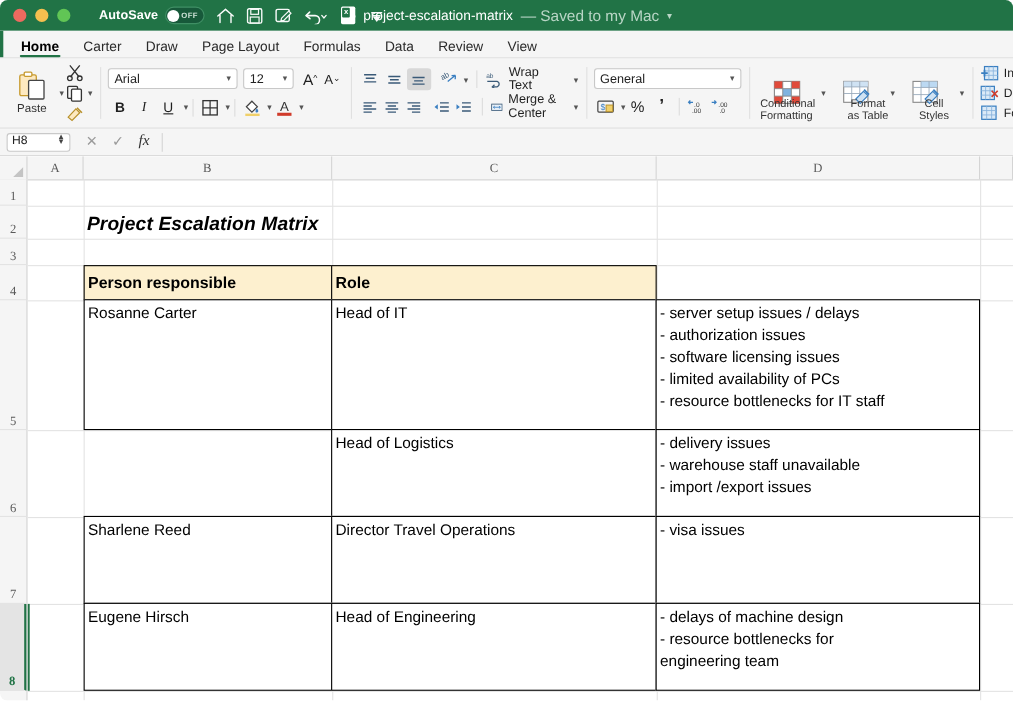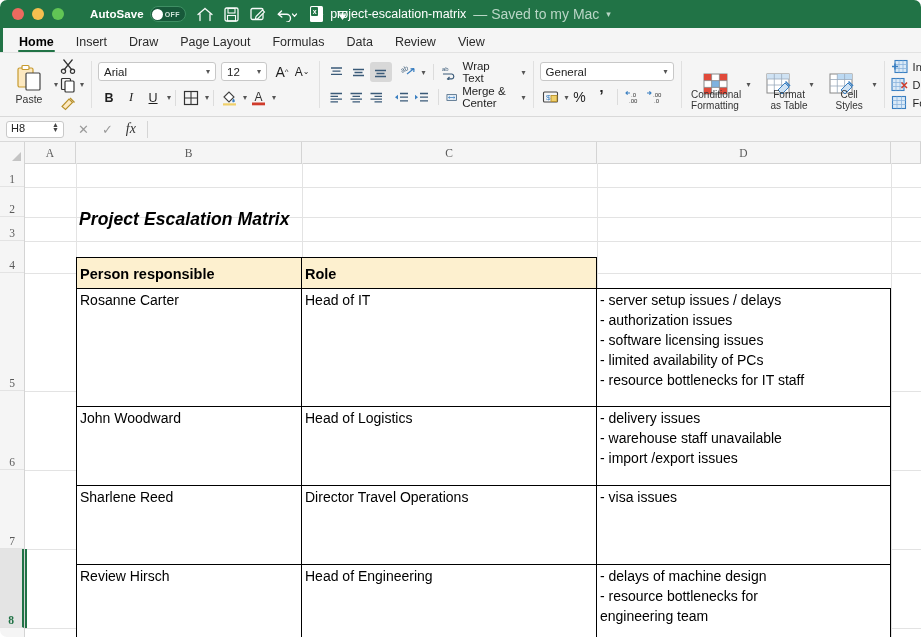--- a/index.html
+++ b/index.html
@@ -103,21 +103,21 @@
   .rowhead{position:absolute;left:0;top:21px;bottom:0;width:25px;background:#f5f5f5;
            border-right:1px solid #d4d4d4;box-sizing:border-box;}
   .rh{border-bottom:1px solid #e3e3e3;display:flex;align-items:flex-end;justify-content:center;
       font-size:11.5px;color:#5a5a5a;box-sizing:border-box;padding-bottom:1px;font-family:"Liberation Serif",serif;}
   .rh.sel{background:#e4e4e4;color:#217346;font-weight:700;border-right:2px solid #217346;}
   .cells{position:absolute;left:25px;top:21px;right:0;bottom:0;overflow:hidden;}
   .gline-v{position:absolute;top:0;bottom:0;width:1px;background:#e3e3e3;}
   .gline-h{position:absolute;left:0;right:0;height:1px;background:#e3e3e3;}
 
   .cell{position:absolute;box-sizing:border-box;font-size:14px;color:#000;
-        padding:1px 3px;line-height:20px;white-space:pre-line;overflow:hidden;margin-top:16px;}
+        padding:1px 3px;line-height:20px;white-space:pre-line;overflow:hidden;}
   .title-cell{font-size:17.5px;font-weight:700;font-style:italic;line-height:22px;letter-spacing:.1px;}
   .thead{background:#fdf0cf;font-weight:700;font-size:14.5px;border:1.6px solid #000;}
   .tcell{border:1.6px solid #000;background:#fff;}
   .sel-band{position:absolute;width:2px;background:#217346;}
 </style>
 </head>
 <body>
 
 <div class="app">
 
@@ -177,21 +177,21 @@
         <span class="xlicon"></span>
         <span class="fname">project-escalation-matrix</span>
         <span class="fstate">— Saved to my Mac</span>
         <span class="chev-s">▾</span>
       </div>
     </div>
   </div>
 
   <div class="tabs">
     <div class="tab active">Home</div>
-    <div class="tab">Insert</div>
+    <div class="tab">Carter</div>
     <div class="tab">Draw</div>
     <div class="tab">Page Layout</div>
     <div class="tab">Formulas</div>
     <div class="tab">Data</div>
     <div class="tab">Review</div>
     <div class="tab">View</div>
   </div>
 
   <div class="ribbon">
 
@@ -539,30 +539,29 @@
       <div class="cell thead" style="left:276px;top:78px;width:296px;height:32px;line-height:30px;">Role</div>
 
       <div class="cell tcell" style="left:51px;top:109px;width:226px;height:119px;">Rosanne Carter</div>
       <div class="cell tcell" style="left:276px;top:109px;width:296px;height:119px;">Head of IT</div>
       <div class="cell tcell" style="left:571px;top:109px;width:295px;height:119px;">- server setup issues / delays
 - authorization issues
 - software licensing issues
 - limited availability of PCs
 - resource bottlenecks for IT staff</div>
 
-      <div class="cell tcell" style="left:51px;top:227px;width:226px;height:80px;">John Woodward</div>
       <div class="cell tcell" style="left:276px;top:227px;width:296px;height:80px;">Head of Logistics</div>
       <div class="cell tcell" style="left:571px;top:227px;width:295px;height:80px;">- delivery issues
 - warehouse staff unavailable
 - import /export issues</div>
 
       <div class="cell tcell" style="left:51px;top:306px;width:226px;height:80px;">Sharlene Reed</div>
       <div class="cell tcell" style="left:276px;top:306px;width:296px;height:80px;">Director Travel Operations</div>
       <div class="cell tcell" style="left:571px;top:306px;width:295px;height:80px;">- visa issues</div>
 
-      <div class="cell tcell" style="left:51px;top:385px;width:226px;height:80px;">Review Hirsch</div>
+      <div class="cell tcell" style="left:51px;top:385px;width:226px;height:80px;">Eugene Hirsch</div>
       <div class="cell tcell" style="left:276px;top:385px;width:296px;height:80px;">Head of Engineering</div>
       <div class="cell tcell" style="left:571px;top:385px;width:295px;height:80px;">- delays of machine design
 - resource bottlenecks for
 engineering team</div>
     </div>
   </div>
 </div>
 
 </body></html>

